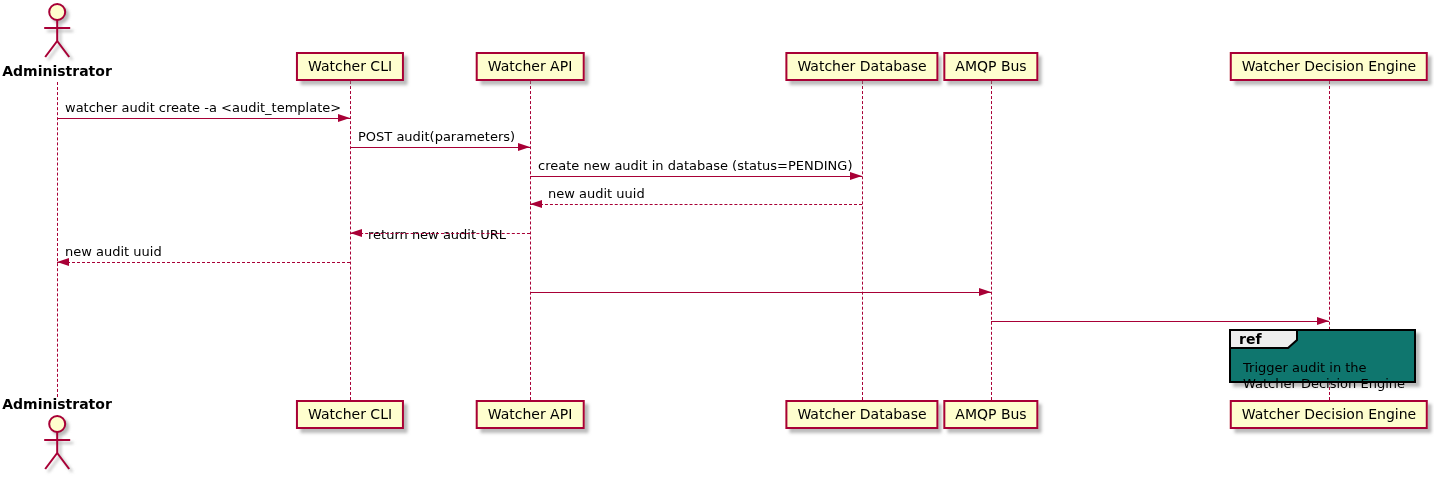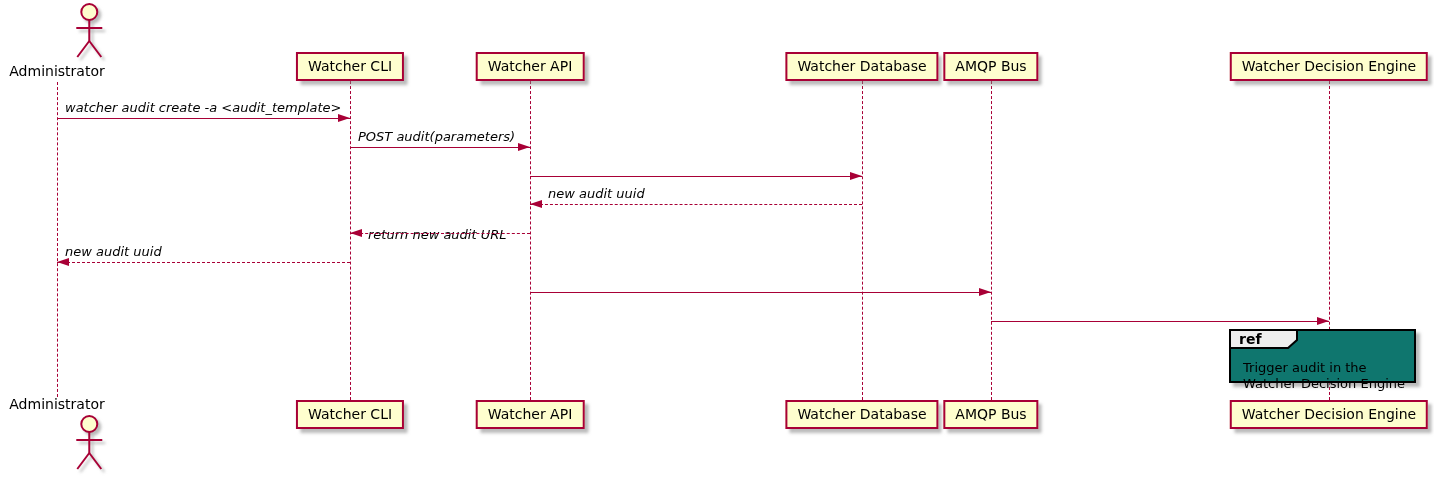--- a/index.html
+++ b/index.html
@@ -16,32 +16,31 @@
     position:absolute; transform:translateX(-50%);
     background:var(--participant_fill, #FEFECE);
     border:2px solid var(--participant_border, #A80036);
     box-sizing:border-box; height:29px;
     padding:3px 10px 4px 10px;
     font-size:14px; line-height:19px; color:#000; white-space:nowrap;
     box-shadow:4px 4px 3px rgba(130,130,130,0.55);
   }
   .actor-wrap {
     position:absolute; transform:translateX(-50%);
-    display:flex; flex-direction:column; align-items:flex-end;
+    display:flex; flex-direction:column; align-items:center;font-weight:bold;
   }
   .actor-wrap svg { filter:drop-shadow(3px 3px 1.5px rgba(130,130,130,0.55)); }
   .actor-label { font-size:14px; color:#000; white-space:nowrap; margin-top:4px; }
   .actor-label.above { margin-top:0; margin-bottom:2px; }
   .msg-line { position:absolute; height:0; }
   .msg-line.solid  { border-top:1px solid var(--line, #A80036); }
   .msg-line.dashed { border-top:1px dashed var(--line, #A80036); }
   .msg-label {
     position:absolute; font-size:13px; line-height:16px; color:#000;
     white-space:nowrap;
-    font-style:italic;
   }
   .arrowhead { position:absolute; width:0; height:0; }
   .arrowhead.right {
     border-top:4.5px solid transparent; border-bottom:4.5px solid transparent;
     border-left:12px solid var(--line, #A80036);
   }
   .arrowhead.left {
     border-top:4.5px solid transparent; border-bottom:4.5px solid transparent;
     border-right:12px solid var(--line, #A80036);
   }
@@ -105,20 +104,21 @@
   <div class="pbox" style="left:1329px; top:400px;">Watcher Decision Engine</div>
 
   <div class="msg-label" style="left:65px; top:100px;">watcher audit create -a &lt;audit_template&gt;</div>
   <div class="msg-line solid" style="left:57px; top:118px; width:293px;"></div>
   <div class="arrowhead right" style="left:338px; top:114px;"></div>
 
   <div class="msg-label" style="left:358px; top:129px;">POST audit(parameters)</div>
   <div class="msg-line solid" style="left:350px; top:147px; width:180px;"></div>
   <div class="arrowhead right" style="left:518px; top:143px;"></div>
 
+  <div class="msg-label" style="left:538px; top:158px;">create new audit in database (status=PENDING)</div>
   <div class="msg-line solid" style="left:530px; top:176px; width:332px;"></div>
   <div class="arrowhead right" style="left:850px; top:172px;"></div>
 
   <div class="msg-label" style="left:548px; top:186px;">new audit uuid</div>
   <div class="msg-line dashed" style="left:530px; top:204px; width:332px;"></div>
   <div class="arrowhead left" style="left:530px; top:200px;"></div>
 
   <div class="msg-label" style="left:368px; top:215px;margin-top:12px;">return new audit URL</div>
   <div class="msg-line dashed" style="left:350px; top:233px; width:180px;"></div>
   <div class="arrowhead left" style="left:350px; top:229px;"></div>

